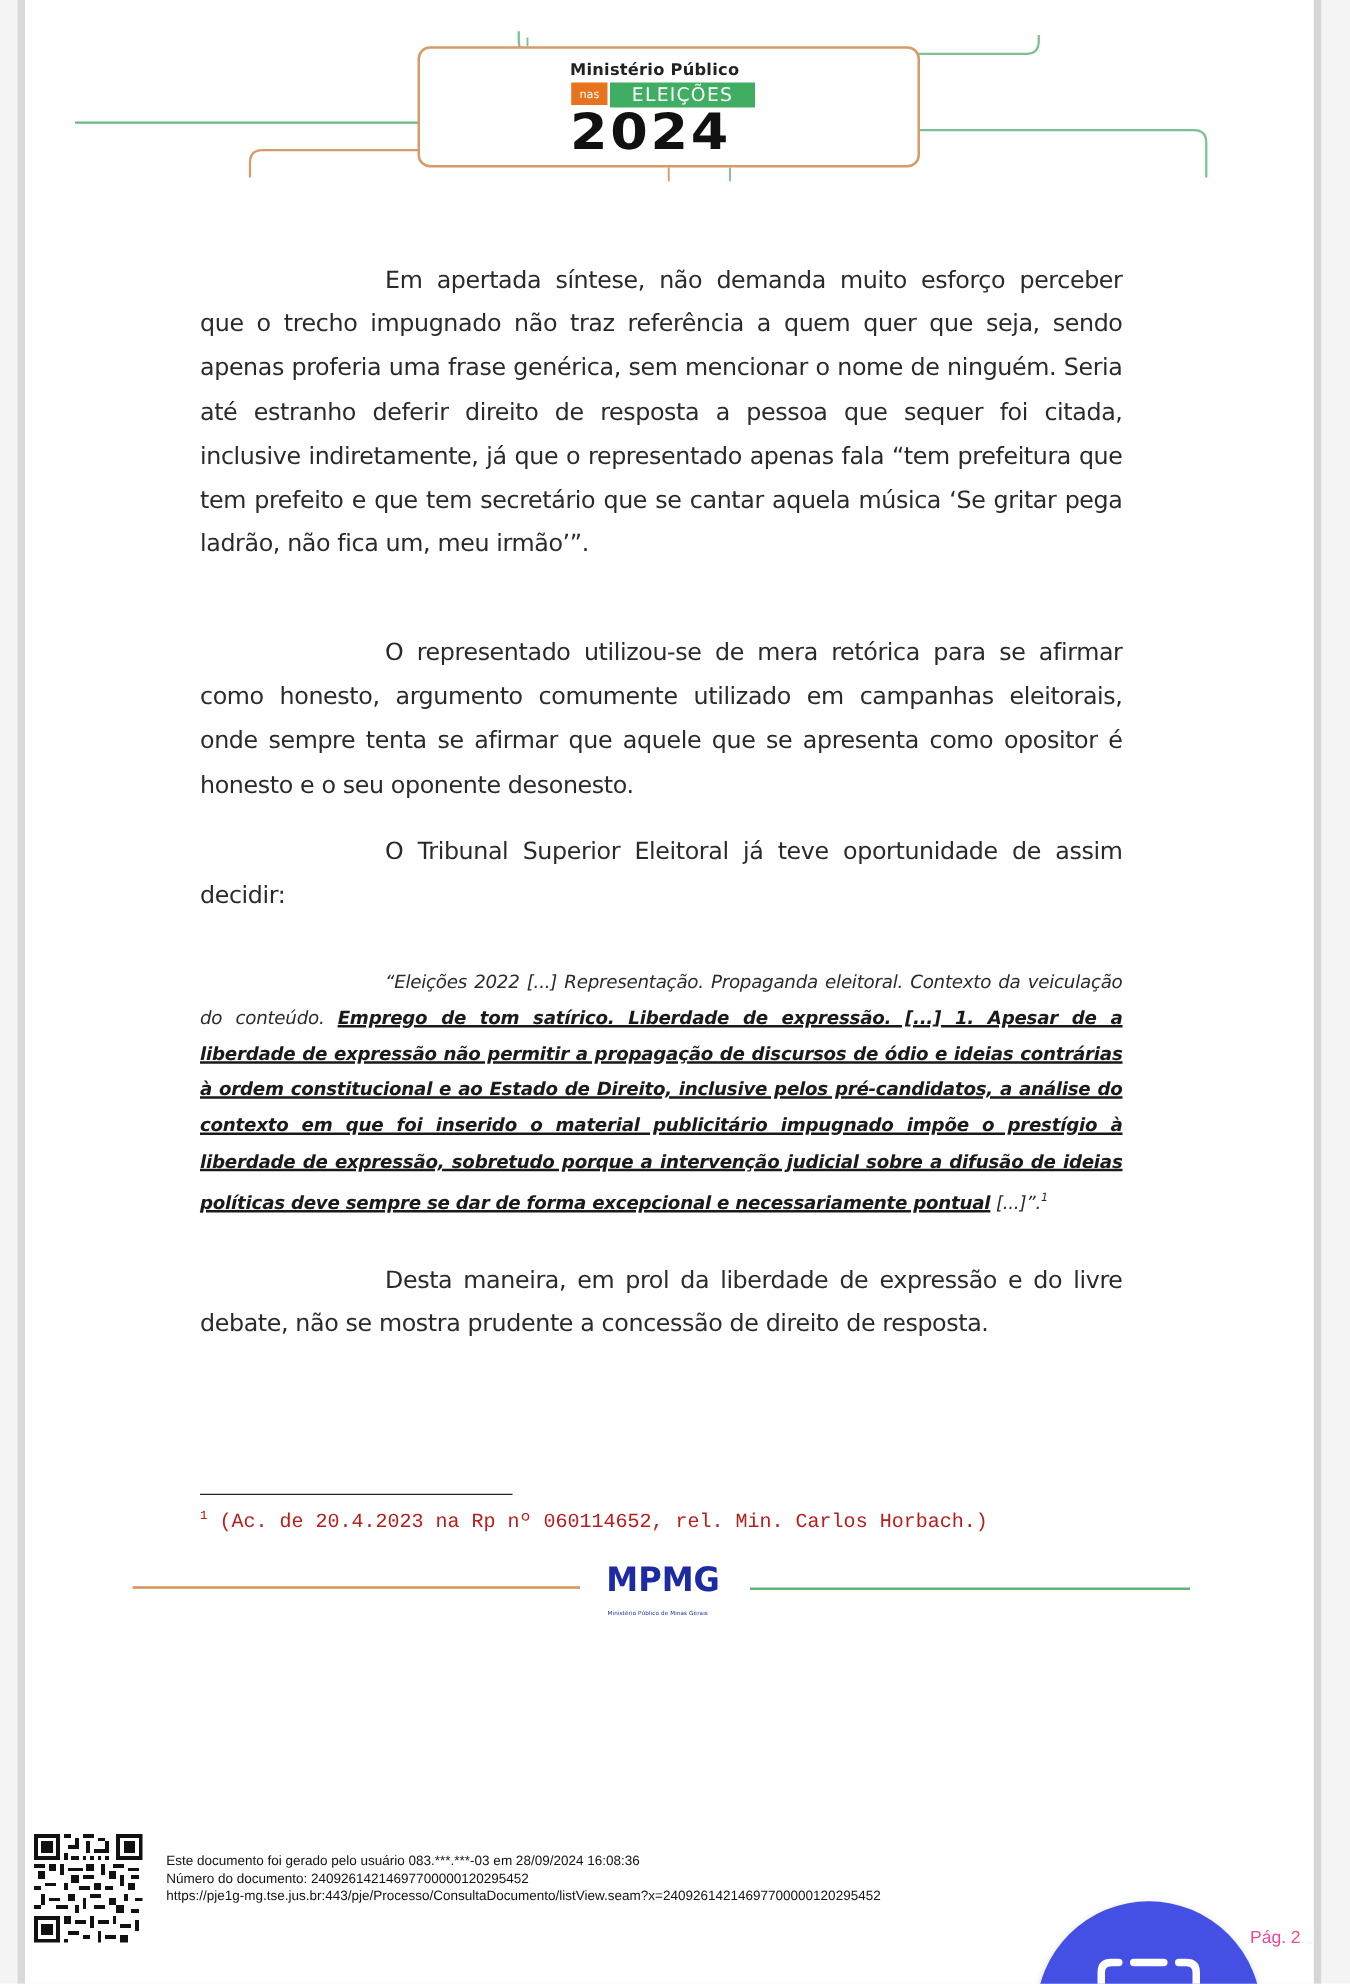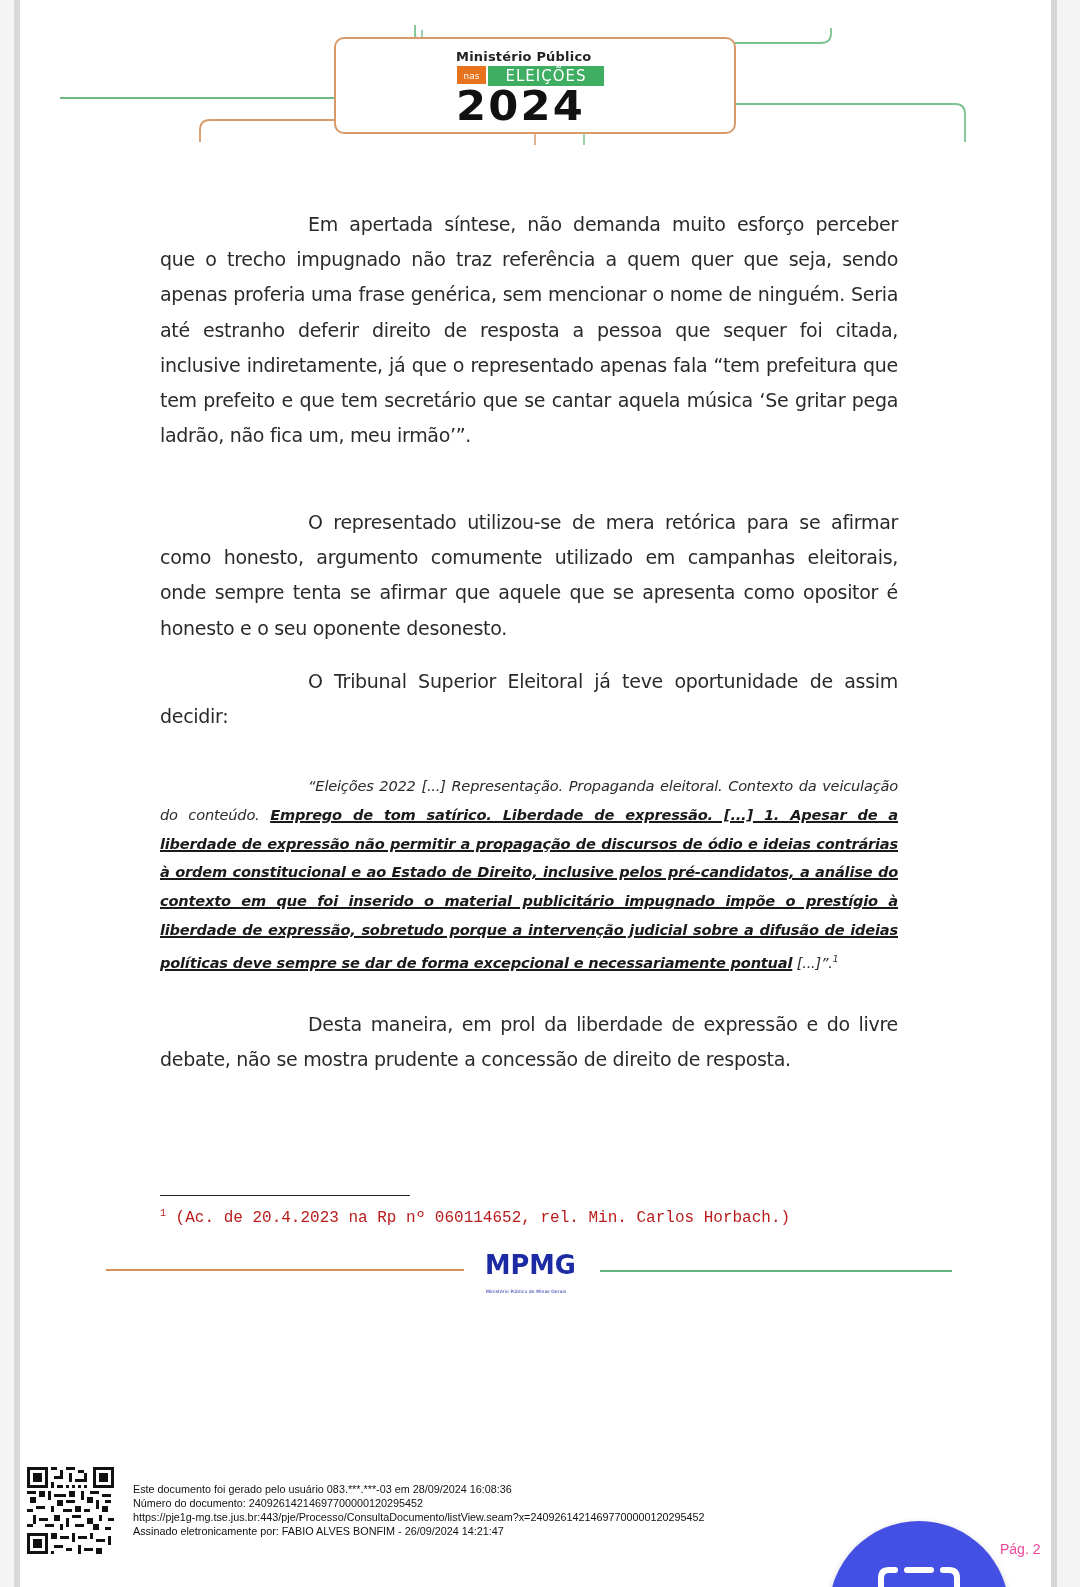--- a/index.html
+++ b/index.html
@@ -339,21 +339,20 @@
     <rect x="19" y="27" width="3" height="1"></rect>
       <rect x="23" y="27" width="2" height="2"></rect>
       <rect x="8" y="28" width="1" height="1"></rect>
   </g>
 </svg>
 
 <div class="sig">
   <div>Este documento foi gerado pelo usuário 083.***.***-03 em 28/09/2024 16:08:36</div>
   <div>Número do documento: 24092614214697700000120295452</div>
   <div>https://pje1g-mg.tse.jus.br:443/pje/Processo/ConsultaDocumento/listView.seam?x=24092614214697700000120295452</div>
-  <div>Assinado eletronicamente por: FABIO ALVES BONFIM - 26/09/2024 14:21:47</div>
 </div>
 
 <div class="page-num">Pág. 2</div>
 
 <div class="fab">
   <svg class="fab-icon" viewBox="0 0 88 40">
     <path d="M 6 24 L 6 12 Q 6 4 14 4 L 20 4" fill="none" stroke="#fff" stroke-width="6" stroke-linecap="round"></path>
     <path d="M 82 24 L 82 12 Q 82 4 74 4 L 68 4" fill="none" stroke="#fff" stroke-width="6" stroke-linecap="round"></path>
     <line x1="32" y1="4" x2="56" y2="4" stroke="#fff" stroke-width="6" stroke-linecap="round"></line>
   </svg>

